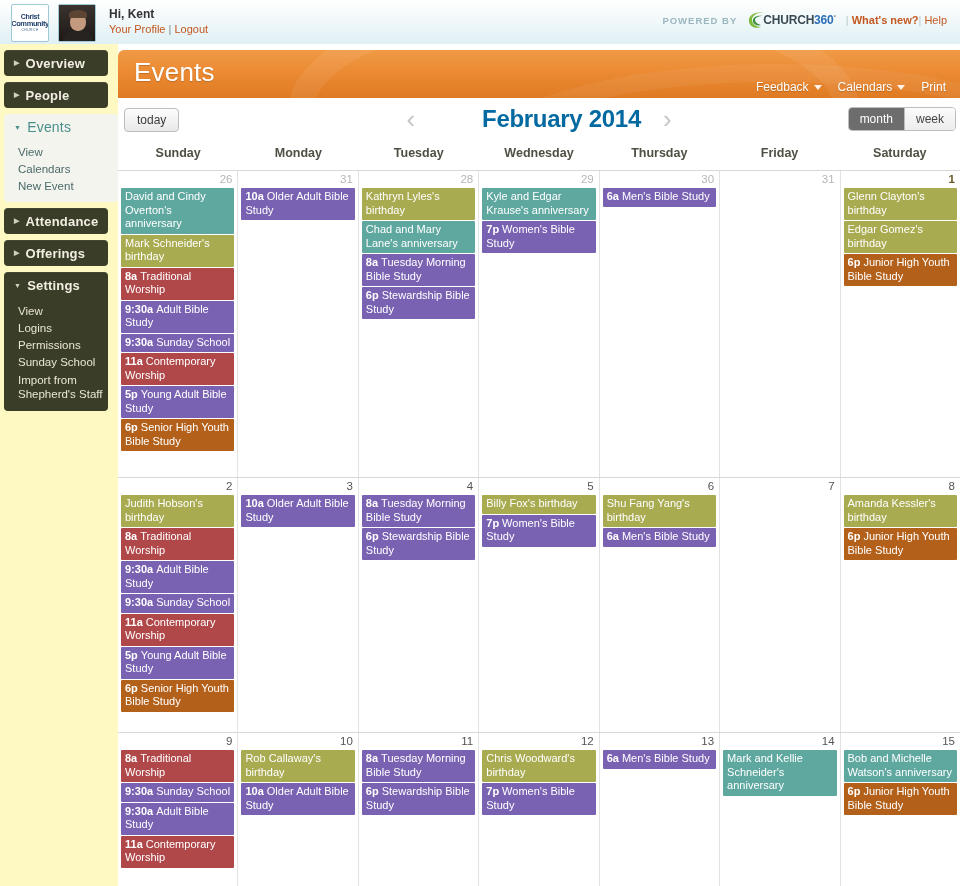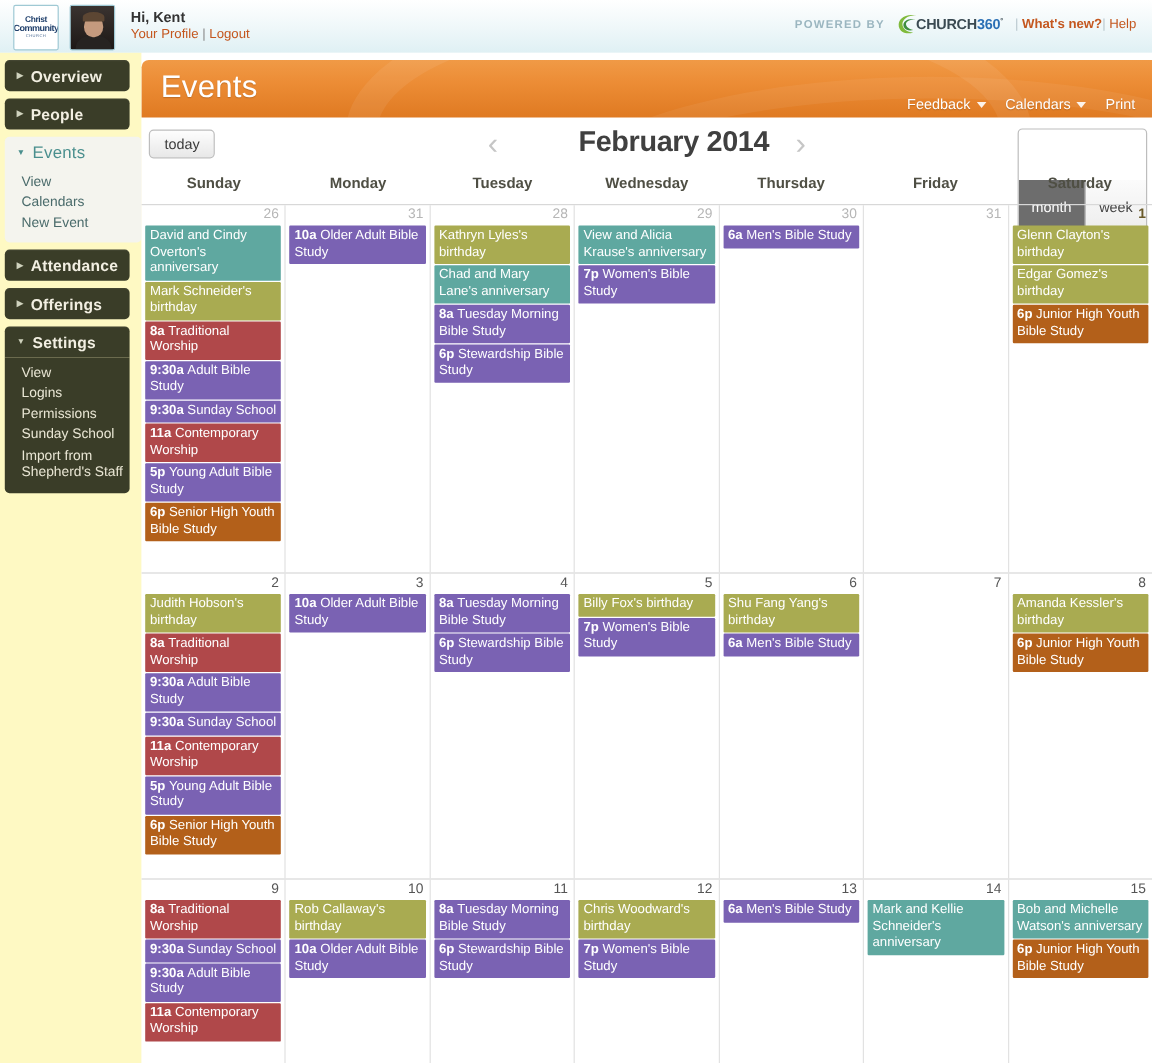--- a/index.html
+++ b/index.html
@@ -121,23 +121,23 @@
   .btn-today {
     position: absolute; left: 6px; top: 6px; padding: 4px 12px; font-size: 12px;
     background: linear-gradient(to bottom,#fdfdfd,#e8e8e8); border: 1px solid #bdbdbd;
     border-radius: 4px; color: #3b3b3b; cursor: pointer;
   }
   .navcenter {
     position: absolute; left: 0; right: 0; top: 3px; display: flex; align-items: center;
     justify-content: center; gap: 22px;
   }
   .nav-arrow { font-size: 26px; color: #c6c6c6; line-height: 26px; cursor: pointer; font-weight: 300; }
-  .month-title { font-size: 24px; font-weight: bold; color: #404040; letter-spacing: -0.3px; margin-left: 45px; }
+  .month-title { font-size: 24px; font-weight: bold; color: #0369a1; letter-spacing: -0.3px; margin-left: 45px; }
   .viewtoggle { position: absolute; right: 4px; top: 5px; display: flex; border: 1px solid #bdbdbd; border-radius: 4px; overflow: hidden; }
-  .viewtoggle span { font-size: 12px; padding: 16px 11px; cursor: pointer; margin-top: 42px; }
+  .viewtoggle span { font-size: 12px; padding: 4px 11px; cursor: pointer; }
   .vt-on { background: #6d6d6d; color: #fff; }
   .vt-off { background: linear-gradient(to bottom,#fbfbfb,#ececec); color: #444; border-left: 1px solid #bdbdbd; }
 
   .dow-row { position: absolute; left: 0; top: 102px; width: 842px; height: 24px; display: flex; }
   .dow {
     flex: 1 1 0; text-align: center; font-size: 12.5px; font-weight: bold; color: #4f4f44;
   }
 
   .grid { position: absolute; left: 0; top: 126px; width: 842px; height: 716px; border-top: 1px solid #d8d8d8; }
   .week { display: flex; width: 842px; border-bottom: 1px solid #d8d8d8; }
@@ -315,21 +315,21 @@
           </div>
           <div class="daycell">
             <div class="daynum other">28</div>
             <div class="ev olive"><span>Kathryn Lyles's birthday</span></div>
             <div class="ev teal"><span>Chad and Mary Lane's anniversary</span></div>
             <div class="ev purple"><span class="t">8a</span><span>Tuesday Morning Bible Study</span></div>
             <div class="ev purple"><span class="t">6p</span><span>Stewardship Bible Study</span></div>
           </div>
           <div class="daycell">
             <div class="daynum other">29</div>
-            <div class="ev teal"><span>View and Alicia Krause's anniversary</span></div>
+            <div class="ev teal"><span>Kyle and Edgar Krause's anniversary</span></div>
             <div class="ev purple"><span class="t">7p</span><span>Women's Bible Study</span></div>
           </div>
           <div class="daycell">
             <div class="daynum other">30</div>
             <div class="ev purple"><span class="t">6a</span><span>Men's Bible Study</span></div>
           </div>
           <div class="daycell">
             <div class="daynum other">31</div>
           </div>
           <div class="daycell">

